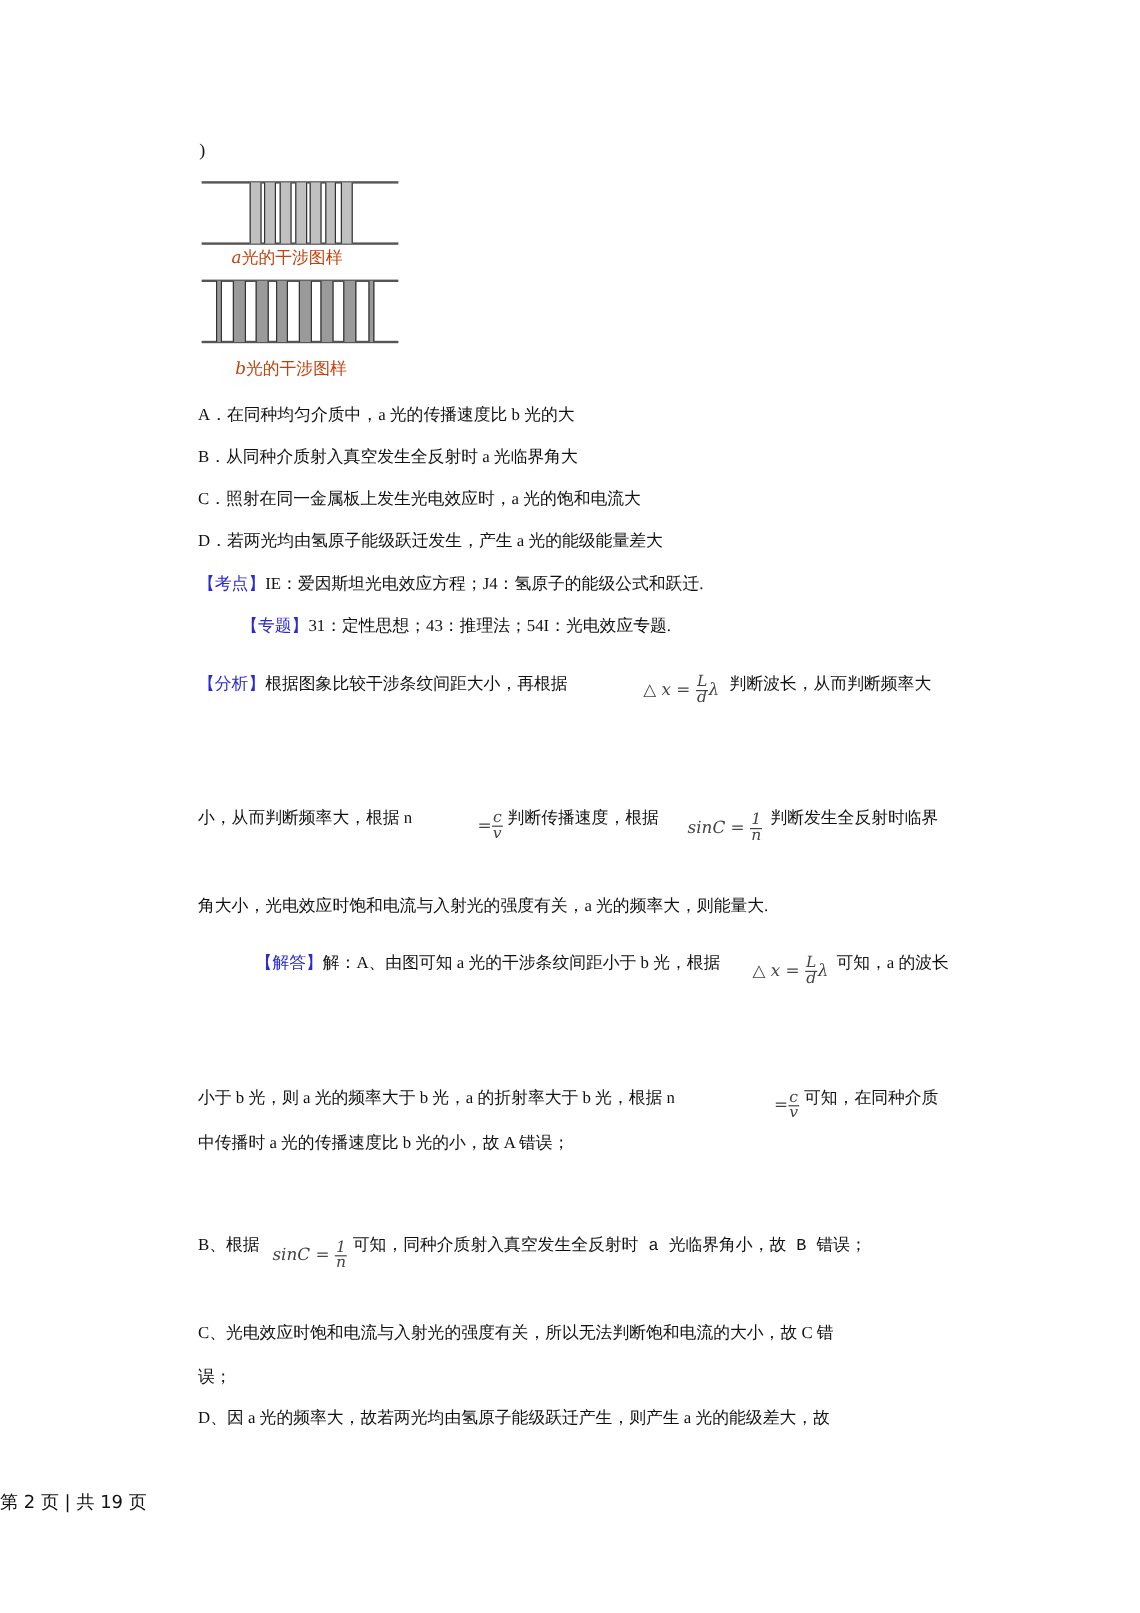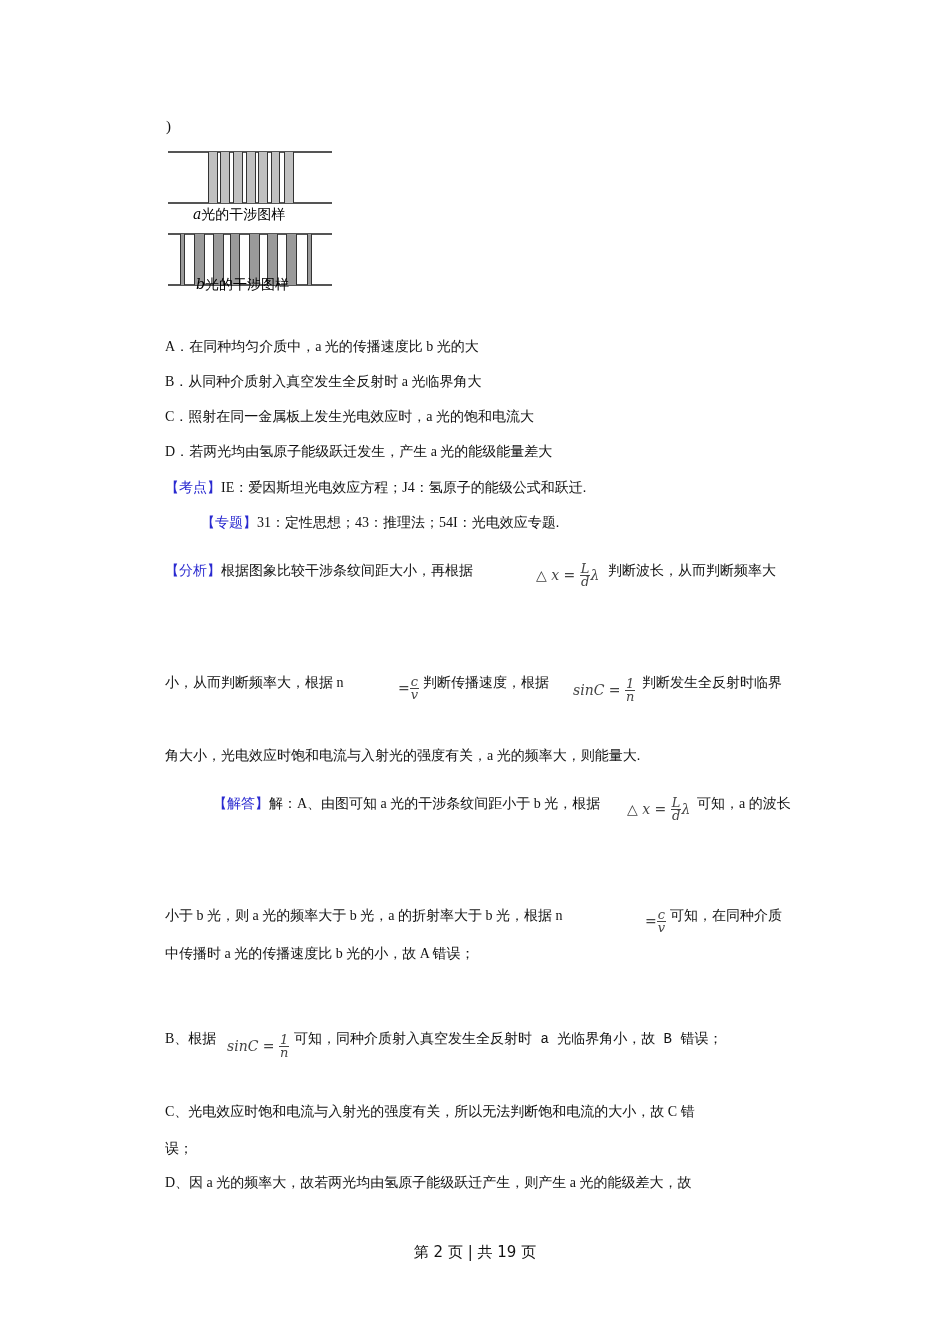--- a/index.html
+++ b/index.html
@@ -7,23 +7,23 @@
          font-family:"Liberation Serif","DejaVu Serif",serif; color:#111; }
   .abs { position:absolute; }
   .line { position:absolute; left:165px; font-size:14px; white-space:nowrap; line-height:20px; }
   .tag { color:#2a2ad0; }
   .formula { position:absolute; font-family:"DejaVu Serif",serif; font-style:italic; color:#444; font-size:14px; }
   .frac { display:inline-block; vertical-align:middle; text-align:center; line-height:12px; font-size:13px; }
   .frac .num { display:block; border-bottom:1px solid #444; padding:0 1px; }
   .frac .den { display:block; }
   .fig-line { position:absolute; height:1.5px; background:#555; }
   .stripe { position:absolute; border-left:1.5px solid #333; border-right:1.5px solid #333; box-sizing:border-box; }
-  .caption { position:absolute; font-family:"DejaVu Sans",sans-serif; font-size:14px; color:#000000; }
+  .caption { position:absolute; font-family:"DejaVu Sans",sans-serif; font-size:14px; color:#c2410c; }
   .caption i { font-family:"DejaVu Serif",serif; }
-  .footer { position:absolute; top:1243px; left:0; width:950px; text-align:center;
+  .footer { position:absolute; top:1243px; left:0; width:950px; text-align:left;
             font-family:"DejaVu Sans",sans-serif; font-size:15px; color:#111; }
 </style>
 </head>
 <body>
 
 <div class="abs" style="left:166px;top:118px;font-size:15px;">)</div>
 
 <div id="figure">
   <div class="fig-line" style="left:168px;top:151px;width:164px;"></div>
   <div class="fig-line" style="left:168px;top:202px;width:164px;"></div>
@@ -43,21 +43,21 @@
   <div id="stripes-b">
       <div class="stripe" style="left: 180px; width: 5px; top: 234px; height: 51px; background: rgb(154, 154, 154);"></div>
       <div class="stripe" style="left: 194px; width: 11px; top: 234px; height: 51px; background: rgb(154, 154, 154);"></div>
       <div class="stripe" style="left: 213px; width: 11px; top: 234px; height: 51px; background: rgb(154, 154, 154);"></div>
       <div class="stripe" style="left: 230px; width: 10px; top: 234px; height: 51px; background: rgb(154, 154, 154);"></div>
       <div class="stripe" style="left: 249px; width: 11px; top: 234px; height: 51px; background: rgb(154, 154, 154);"></div>
       <div class="stripe" style="left: 267px; width: 11px; top: 234px; height: 51px; background: rgb(154, 154, 154);"></div>
       <div class="stripe" style="left: 286px; width: 11px; top: 234px; height: 51px; background: rgb(154, 154, 154);"></div>
       <div class="stripe" style="left: 307px; width: 5px; top: 234px; height: 51px; background: rgb(154, 154, 154);"></div>
     </div>
-  <div class="caption" style="left:196px;top:276px;"><i>b</i><span>光的干涉图样</span></div>
+  <div class="caption" style="left:196px;top:299px;"><i>b</i><span>光的干涉图样</span></div>
 </div>
 
 <div class="line" style="top:337px;"><span>A．</span><span>在同种均匀介质中，a 光的传播速度比 b 光的大</span></div>
 <div class="line" style="top:372px;"><span>B．</span><span>从同种介质射入真空发生全反射时 a 光临界角大</span></div>
 <div class="line" style="top:407px;"><span>C．</span><span>照射在同一金属板上发生光电效应时，a 光的饱和电流大</span></div>
 <div class="line" style="top:442px;"><span>D．</span><span>若两光均由氢原子能级跃迁发生，产生 a 光的能级能量差大</span></div>
 
 <div class="line" style="top:478px;"><span class="tag">【考点】</span><span>IE：爱因斯坦光电效应方程；J4：氢原子的能级公式和跃迁.</span></div>
 <div class="line" style="top:513px;margin-left:36px;"><span class="tag">【专题】</span><span>31：定性思想；43：推理法；54I：光电效应专题.</span></div>
 

